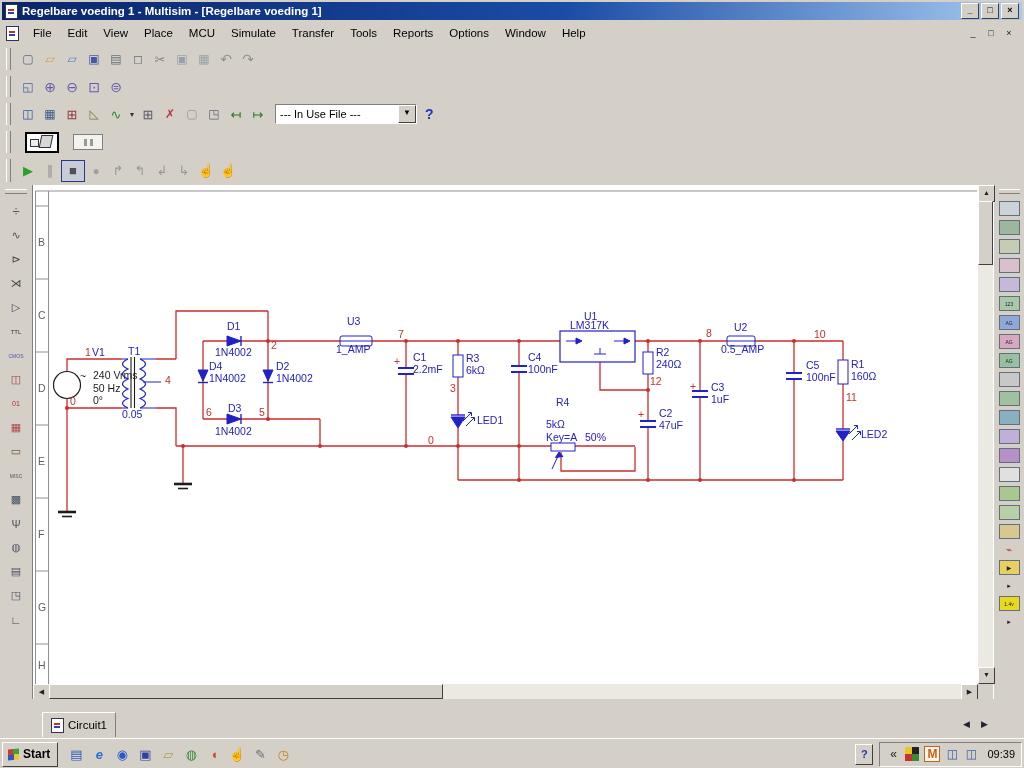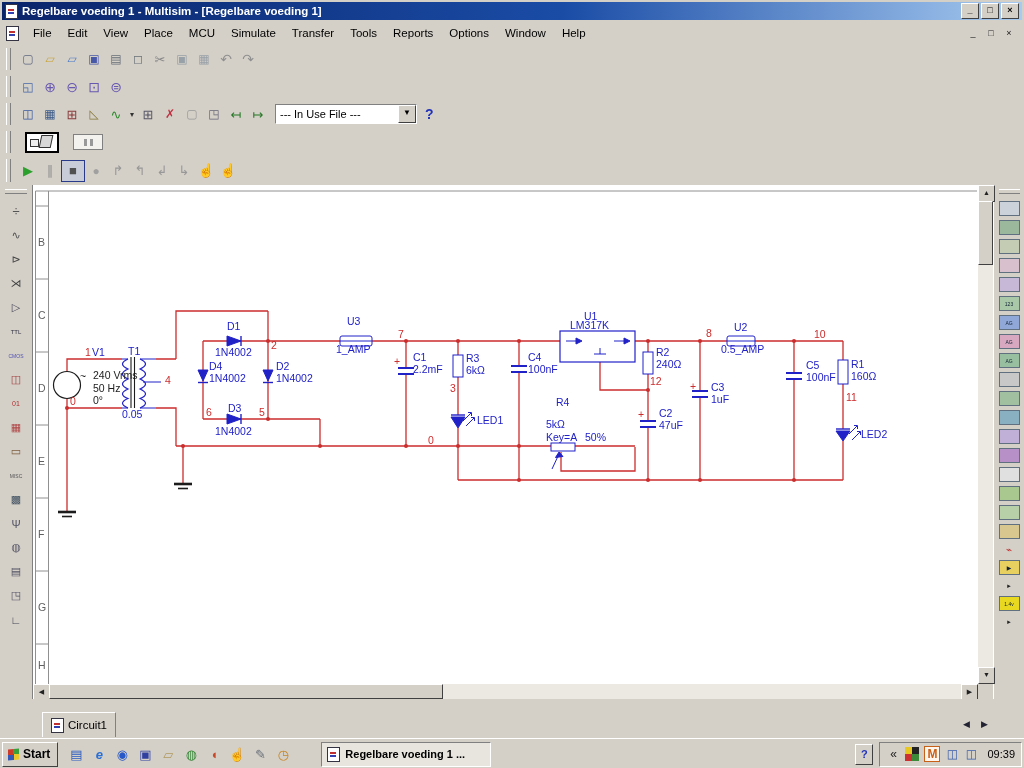--- a/index.html
+++ b/index.html
@@ -497,24 +497,20 @@
         <span class="ticon it" style="color: rgb(42, 111, 212);">e</span>
         <span class="ticon" style="color: rgb(40, 88, 200);">◉</span>
         <span class="ticon" style="color: rgb(48, 64, 160);">▣</span>
         <span class="ticon" style="color: rgb(176, 154, 96);">▱</span>
         <span class="ticon" style="color: rgb(58, 138, 58);">◍</span>
         <span class="ticon" style="color: rgb(200, 72, 40);">◖</span>
         <span class="ticon" style="color: rgb(144, 120, 88);">☝</span>
         <span class="ticon" style="color: rgb(104, 112, 120);">✎</span>
         <span class="ticon" style="color: rgb(200, 136, 40);">◷</span>
       </span>
-    <span class="winbutton">
-      <span class="msicon"></span>
-      <span>Regelbare voeding 1 ...</span>
-    </span>
     <span class="helptray">?</span>
     <span class="tray">
       <span style="display:flex;gap:5px;align-items:center">
           <span class="ticon" style="color: rgb(34, 34, 34);">«</span>
           <span class="ticon quad"></span>
           <span class="ticon mic" style="color: rgb(200, 96, 24);">M</span>
           <span class="ticon" style="color: rgb(58, 95, 174);">◫</span>
           <span class="ticon" style="color: rgb(58, 95, 174);">◫</span>
         </span>
       <span class="clock">09:39</span>

